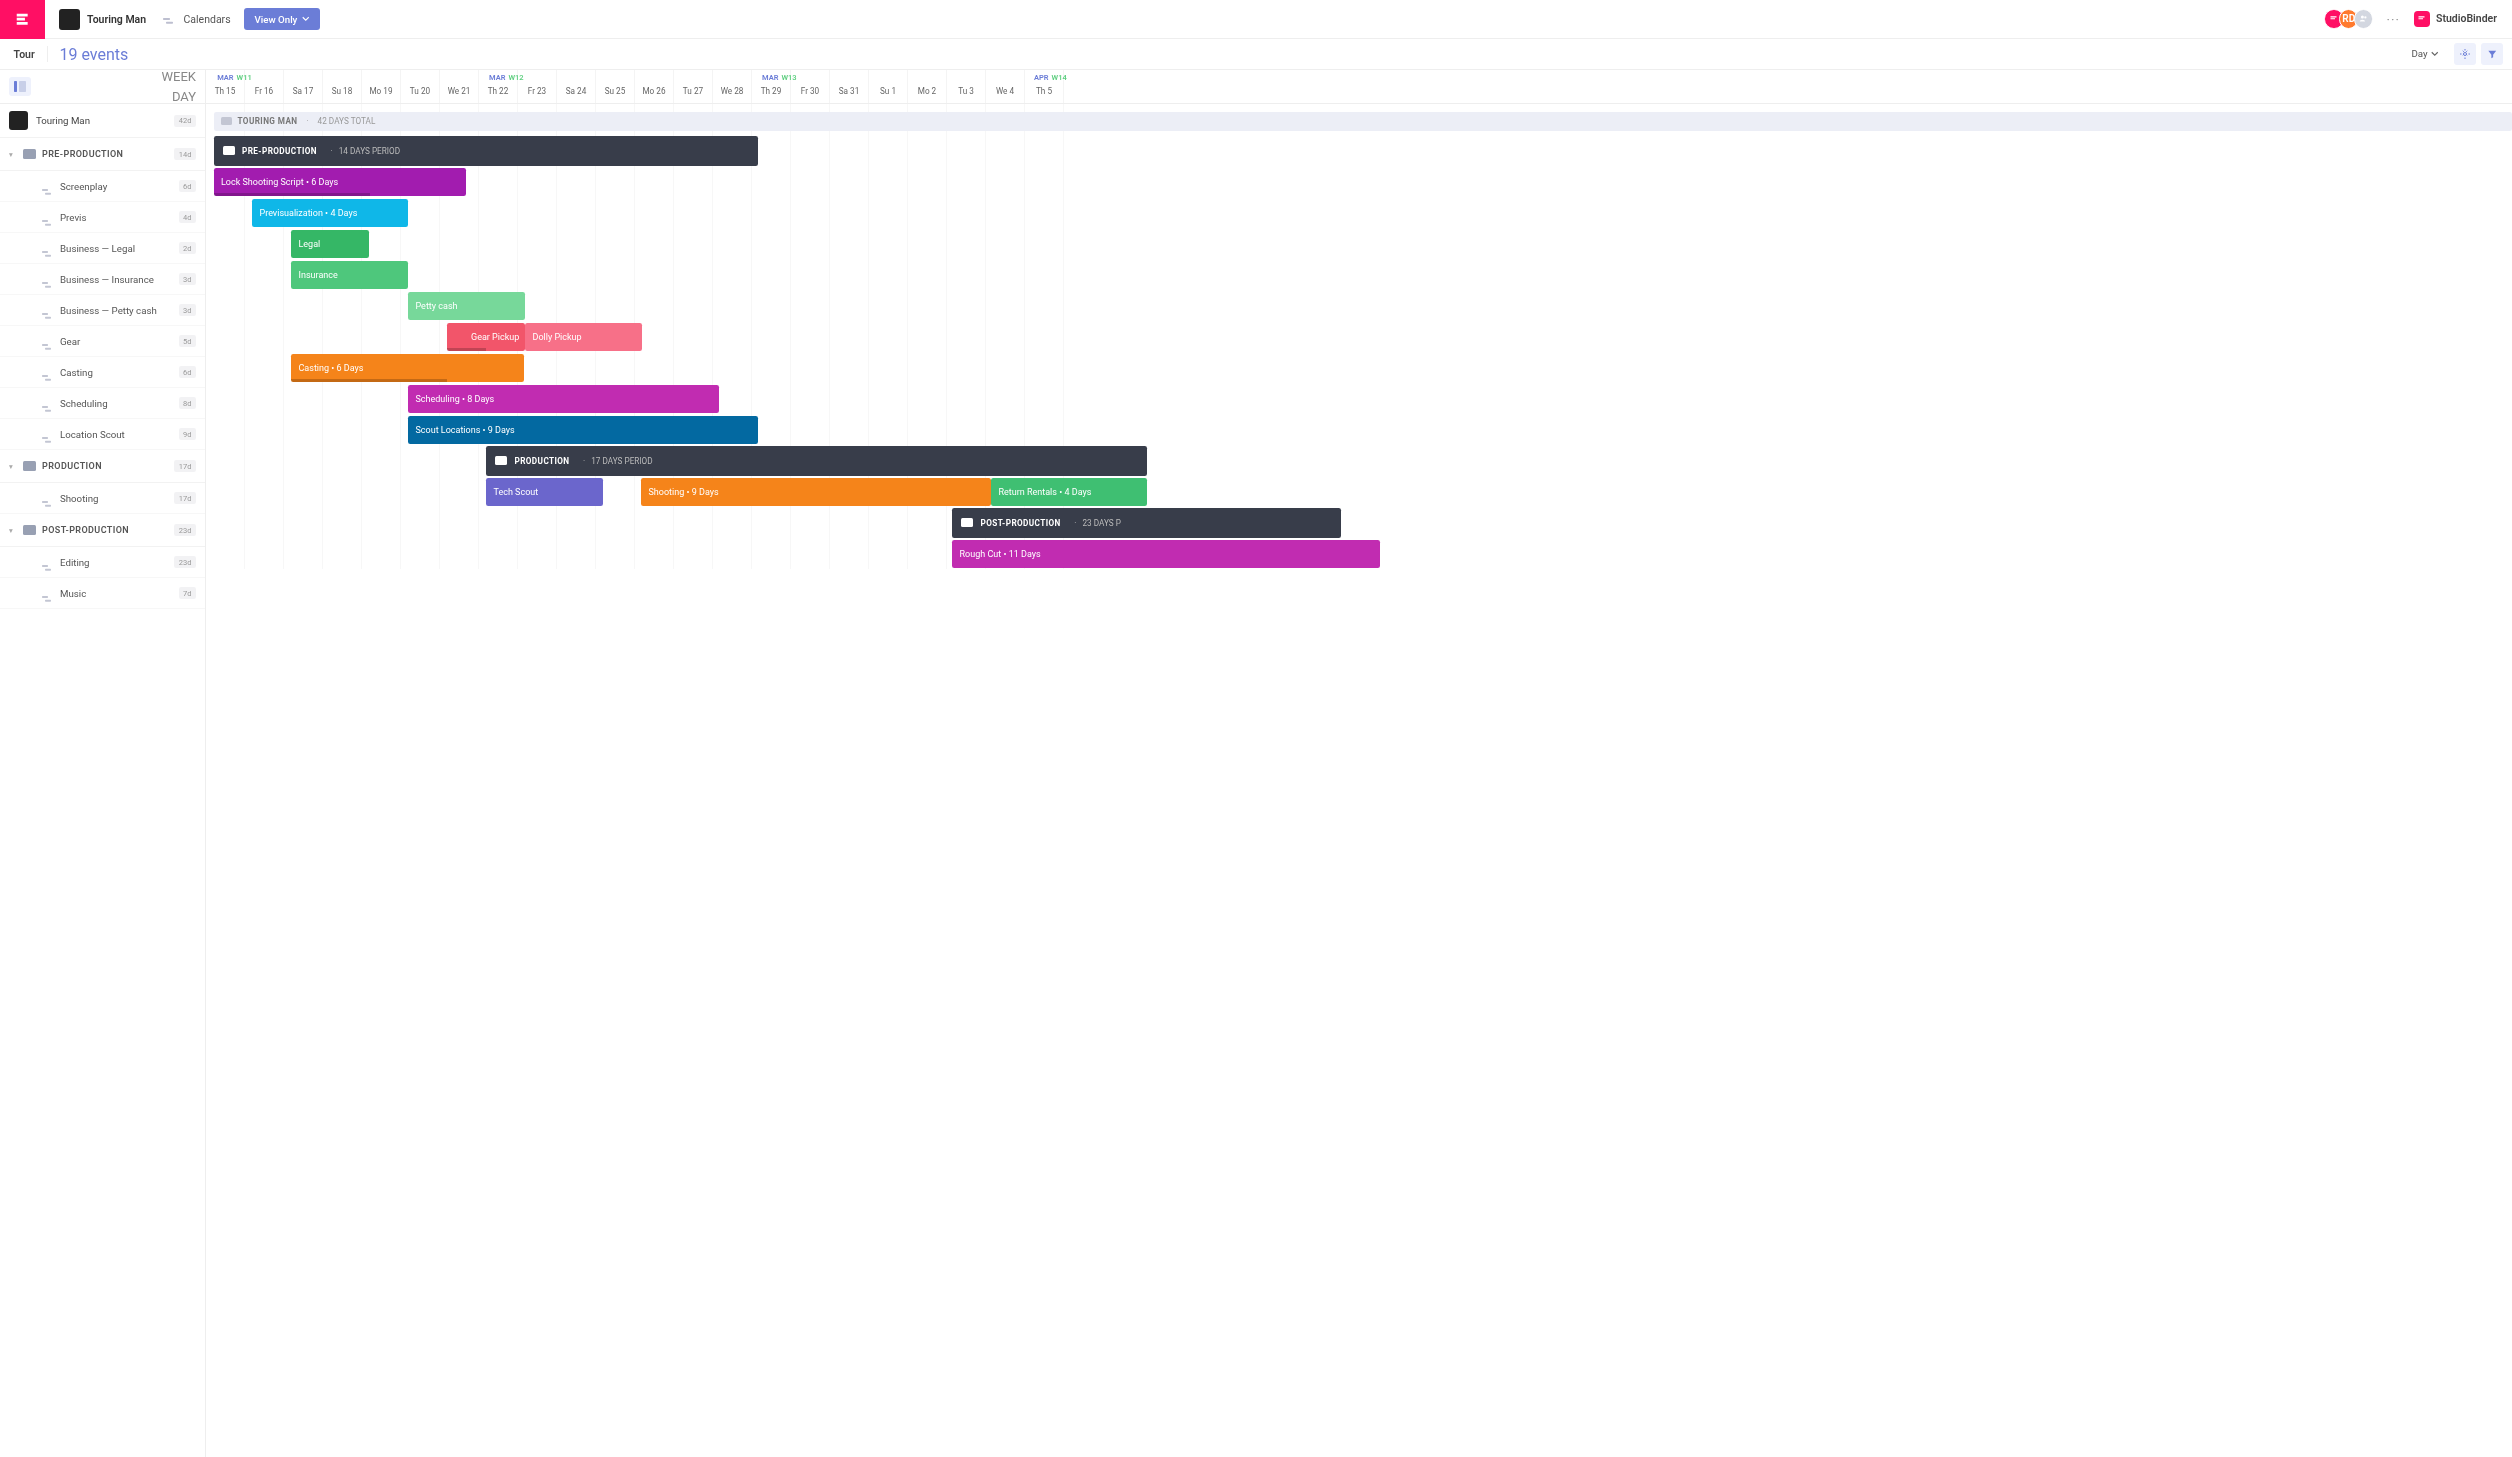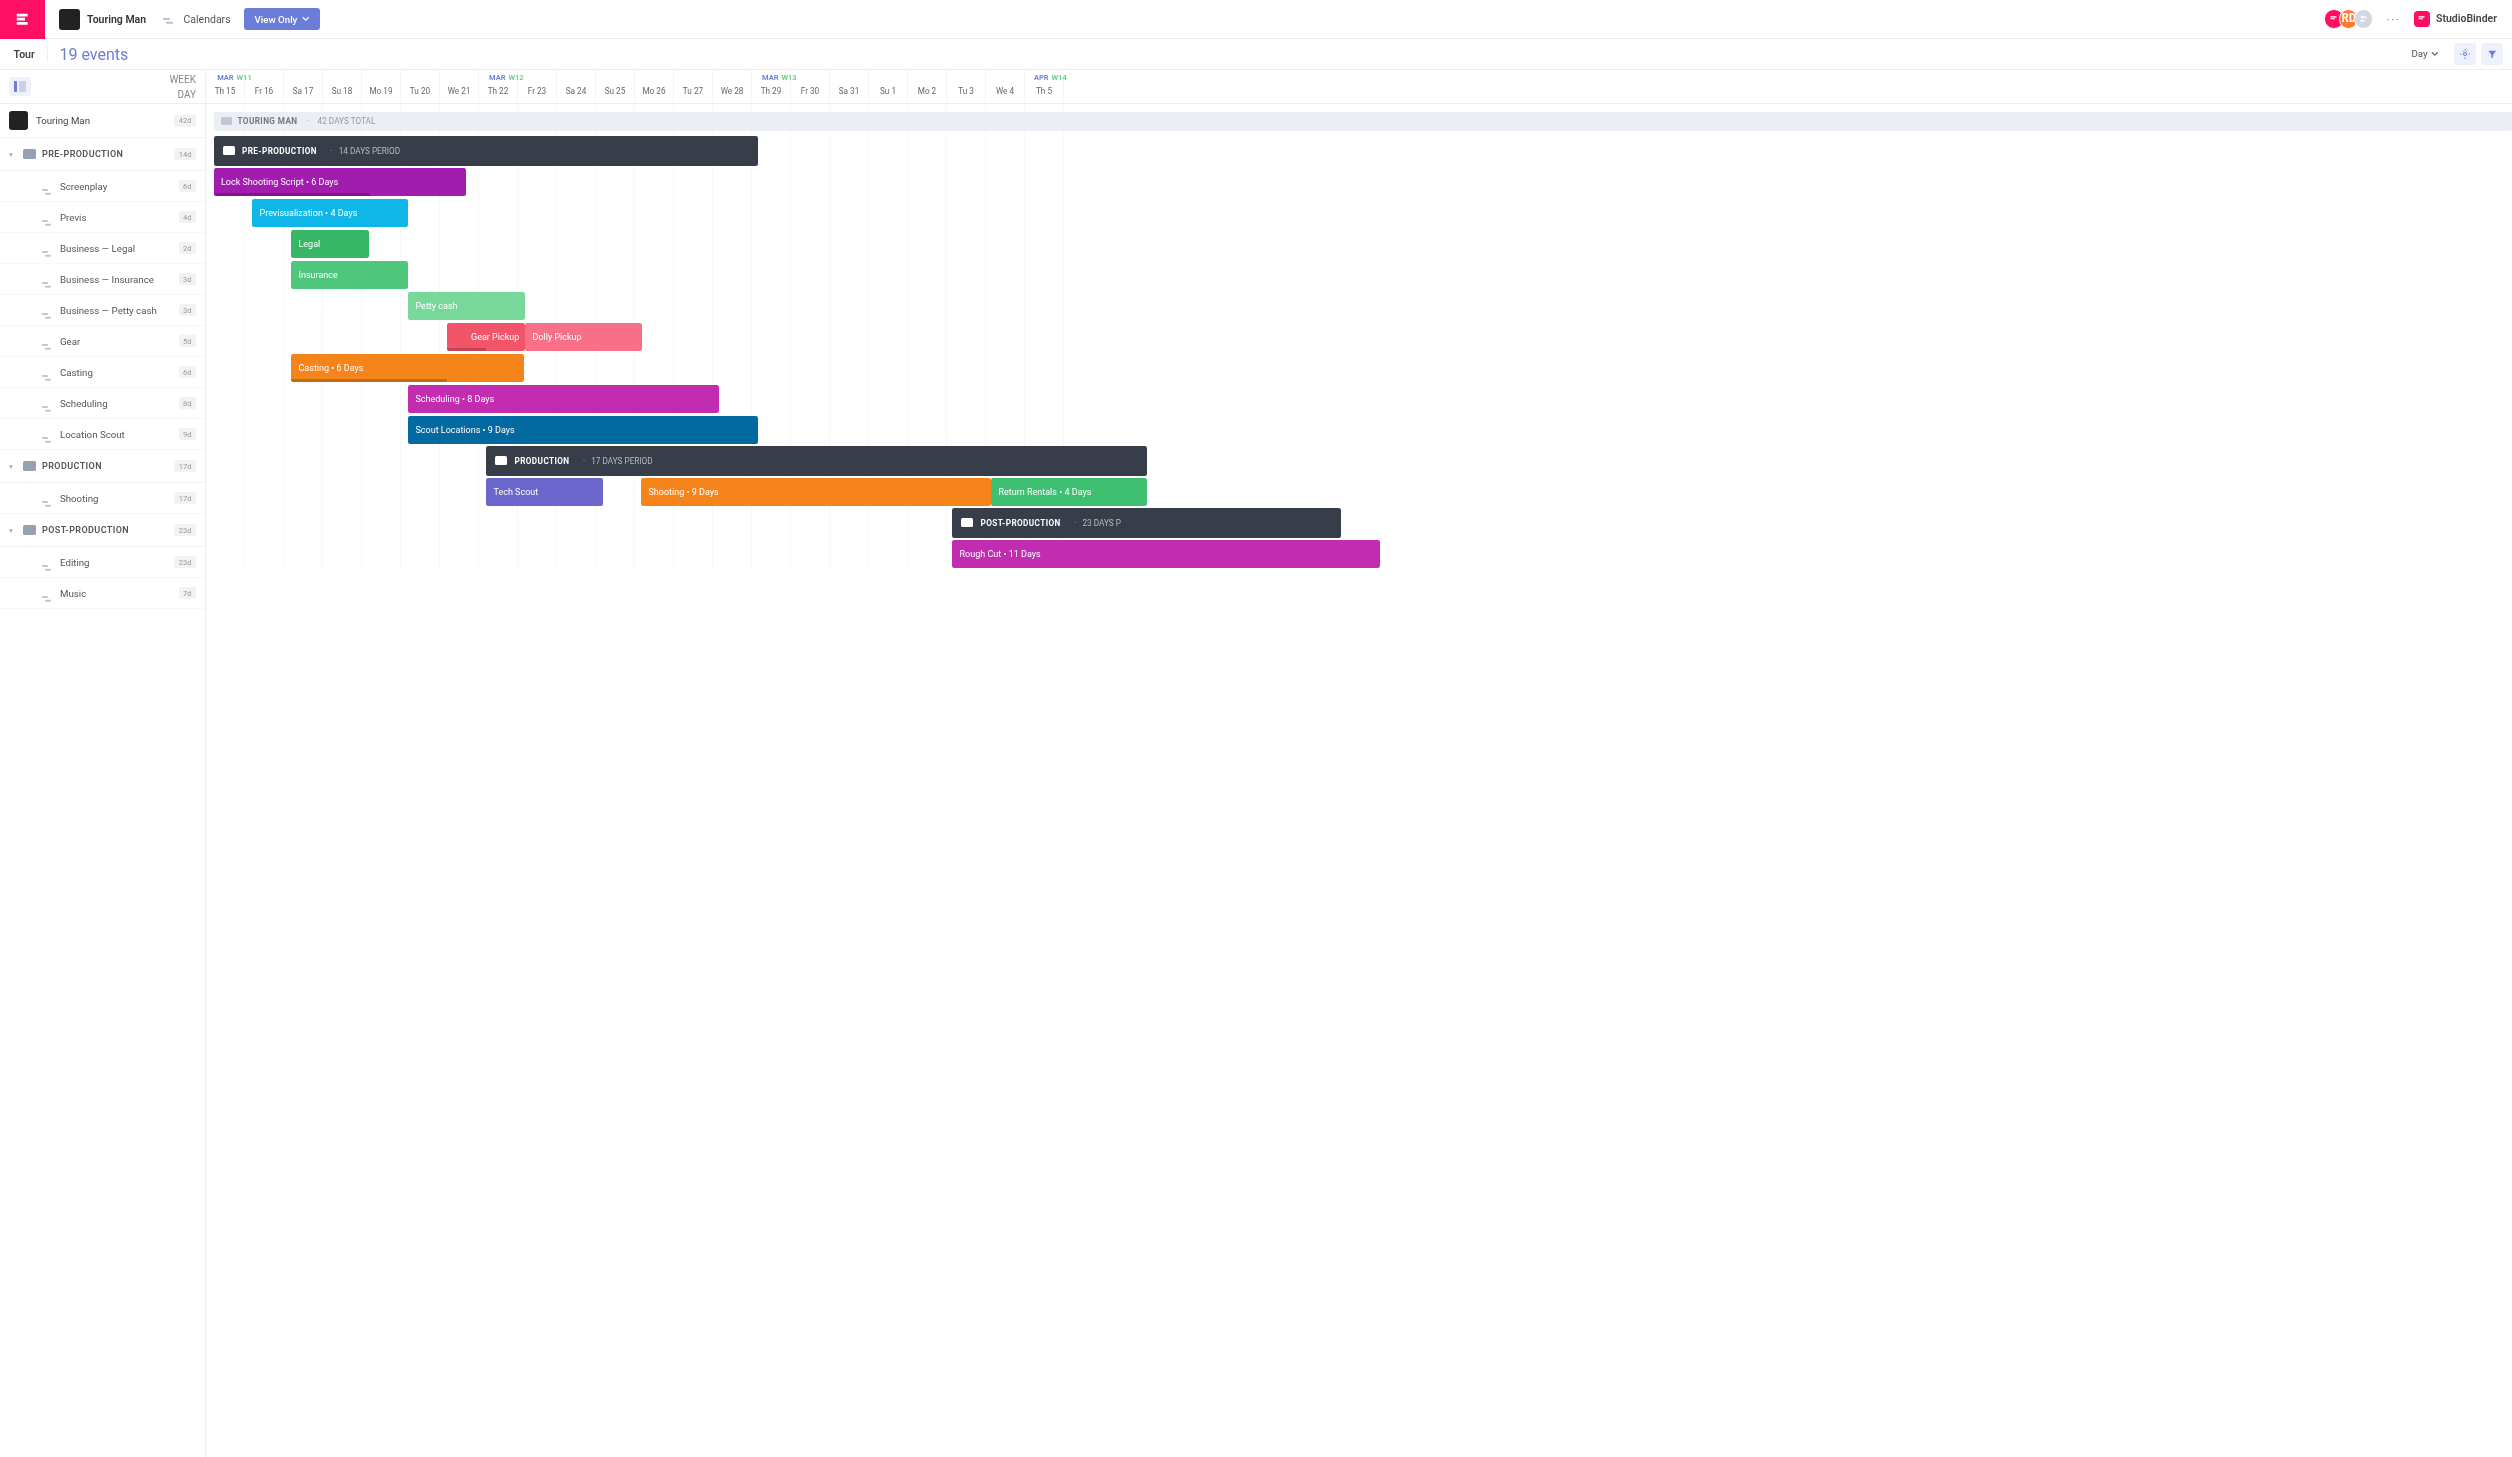--- a/index.html
+++ b/index.html
@@ -11,21 +11,21 @@
 .logo-sq svg { width: 16.4px; height: 16.4px; fill: #fff; }
 .proj-avatar { width: 21px; height: 21px; border-radius: 3px; background: #222; margin-left: 13.5px; }
 .proj-name { font-weight: 600; font-size: 10.5px; margin-left: 7.5px; color: #333; }
 .bc-icon { width: 13.5px; height: 9px; margin-left: 16.4px; display:inline-flex; align-items:center; }
 .bc-icon span { display:inline-block; width:7.5px; height:2.2px; background:#bdbfd0; border-radius:0.7px; box-shadow: 3px 3.7px 0 0 #bdbfd0; }
 .calendars { font-size: 10.5px; margin-left: 7.5px; color: #555; }
 .viewonly { margin-left: 13.5px; background: #6b7dd7; color:#fff; border:none; border-radius:3px; padding:5.2px 10.5px; font-size:9.7px; font-weight:500; display:flex; align-items:center; cursor:pointer; }
 .viewonly .chev { margin-left:4.5px; }
 .spacer { flex:1; }
 .avatars { display:flex; align-items:center; }
-.av { width:19.4px; height:19.4px; border-radius:50%; display:flex; align-items:center; justify-content:center; font-size:12px; font-weight:600; color:#fff; border:1.5px solid #fff; margin-left:-4.5px;font-family:Liberation Mono, monospace; }
+.av { width:19.4px; height:19.4px; border-radius:50%; display:flex; align-items:center; justify-content:center; font-size:10px; font-weight:600; color:#fff; border:1.5px solid #fff; margin-left:-4.5px; }
 .av1 { background:#ff0f64; }
 .av2 { background:#ff7a2e; }
 .av3 { background:#d3d7e0; }
 .more-btn { margin: 0 13.5px; color:#999; cursor:pointer; letter-spacing:1.5px; font-weight:700; }
 .brand { display:flex; align-items:center; margin-right:15px; }
 .brand-sq { width:16.4px; height:16.4px; border-radius:3.7px; background:#ff0f64; display:flex; align-items:center; justify-content:center; margin-right:6px; }
 .brand-sq svg { width:9px; height:9px; fill:#fff; }
 .brand-name { font-weight:600; font-size:10.5px; color:#444; }
 
 
@@ -41,21 +41,21 @@
 
 
 .main { display:flex; height: calc(100vh - 70px); }
 
 
 .sidebar { width:206px; border-right:0.7px solid #eee; overflow-y:auto; flex-shrink:0; }
 .sb-head { height:34px; border-bottom:0.7px solid #eee; display:flex; align-items:center; justify-content:space-between; padding:0 9px; }
 .sb-toggle { width:22.4px; height:19.4px; background:#eef1fc; border-radius:3px; display:flex; align-items:center; justify-content:center; }
 .sb-toggle span { display:inline-block; width:3px; height:10.5px; background:#6b7dd7; border-radius:0.7px; margin-right:1.5px; }
 .sb-toggle span:last-child { width:7.5px; height:10.5px; background:#c8cfe8; margin-right:0; }
-.sb-wkday { text-align:right; font-size:10px; color:#888; line-height:1.5; }
+.sb-wkday { text-align:right; font-size:13px; color:#888; line-height:1.5; }
 .sb-proj { height:34px; display:flex; align-items:center; padding:0 9px; border-bottom:0.7px solid #f2f2f2; }
 .sb-proj-av { width:19.4px; height:19.4px; border-radius:3px; background:#222; margin-right:7.5px; }
 .sb-proj-name { flex:1; font-size:9.7px; color:#444; }
 .badge { background:#f2f2f4; color:#999; font-size:7.5px; padding:1.5px 4.5px; border-radius:2.2px; }
 .sb-group { height:33px; display:flex; align-items:center; padding:0 9px; border-bottom:0.7px solid #f2f2f2; }
 .sb-group .chev { width:10.5px; color:#aaa; font-size:7.5px; }
 .sb-group .fold { width:13.5px; height:10.5px; background:#98a0b3; border-radius:1.5px; margin:0 6px 0 3px; }
 .sb-group .name { flex:1; font-size:9px; font-weight:600; letter-spacing:0.4px; color:#555; }
 .sb-item { height:31px; display:flex; align-items:center; padding:0 9px 0 42px; border-bottom:0.7px solid #f7f7f7; }
 .sb-item .it-icon { width:12px; height:7.5px; margin-right:6px; }

